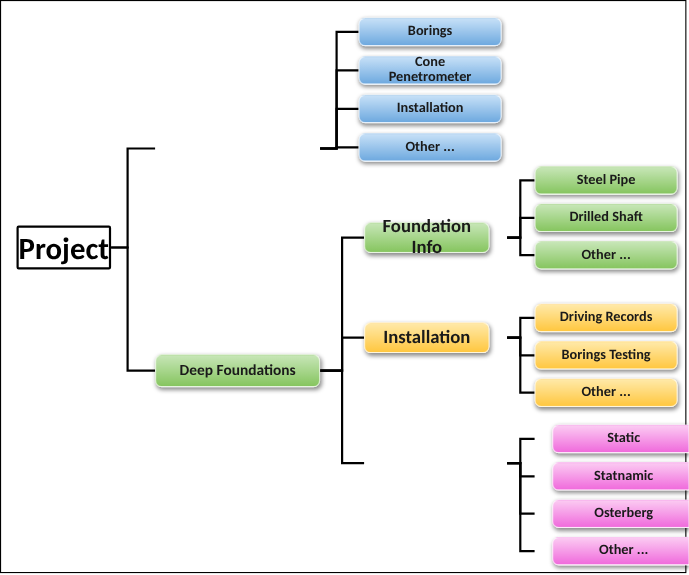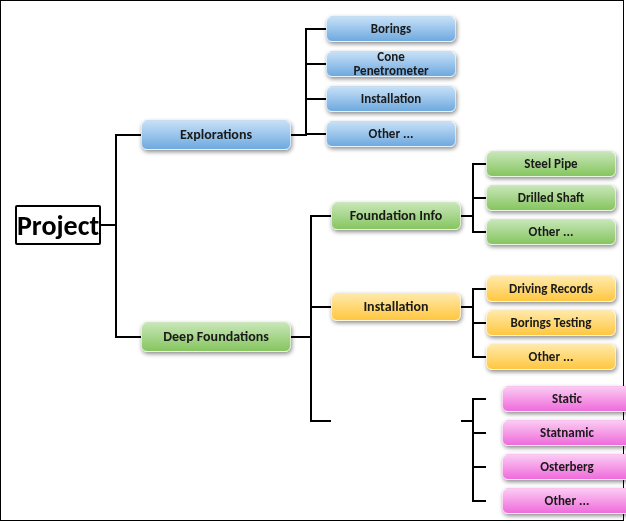--- a/index.html
+++ b/index.html
@@ -51,21 +51,21 @@
     justify-content: center;
     border-radius: 2px;
   }
   .blue  { background: linear-gradient(to bottom, #c6e0f7 0%, #6ea9df 100%); }
   .green { background: linear-gradient(to bottom, #c7e6b7 0%, #86c55f 100%); }
   .yellow{ background: linear-gradient(to bottom, #ffe9a8 0%, #ffc740 100%); }
   .pink  { background: linear-gradient(to bottom, #fbcaf2 0%, #f06bdc 100%); margin-left: 16px; }
 
   .lvl2  { width: 150px; height: 30px; font-size: 14px; }
   .leaf  { width: 130px; height: 26px; font-size: 13px; }
-  .mid   { width: 130px; height: 28px; font-size: 14px; }
+  .mid   { width: 114px; height: 28px; font-size: 17px; }
 </style>
 </head>
 <body>
 
 <div class="frame">
 
 <svg class="connectors" viewBox="0 0 624 521">
   <g stroke="#000" stroke-width="2" fill="none">
 
     <path d="M100 224 H115 V134 H140"></path>
@@ -92,23 +92,20 @@
     <path d="M460 420 H472 V432 H485"></path>
     <path d="M460 420 H472 V466 H485"></path>
     <path d="M460 420 H472 V500 H485"></path>
   </g>
 </svg>
 
 <div class="root-node" style="left:14px; top:204px; width:86px; height:40px;">
   <span>Project</span>
 </div>
 
-<div class="node blue lvl2" style="left:140px; top:119px;">
-  <span>Explorations</span>
-</div>
 <div class="node green lvl2" style="left:140px; top:321px;">
   <span>Deep Foundations</span>
 </div>
 
 <div class="node blue leaf" style="left:325px; top:15px;">
   <span>Borings</span>
 </div>
 <div class="node blue leaf" style="left:325px; top:50px;">
   <span>Cone Penetrometer</span>
 </div>

